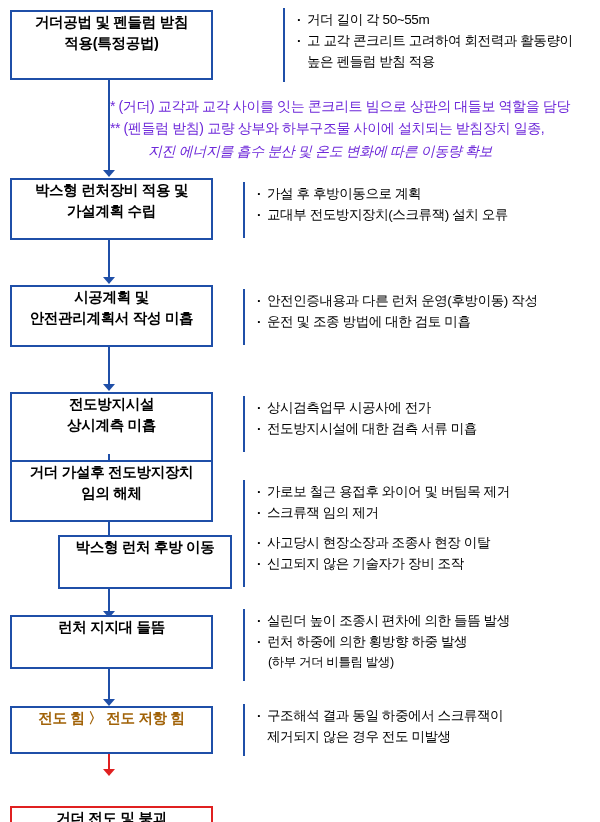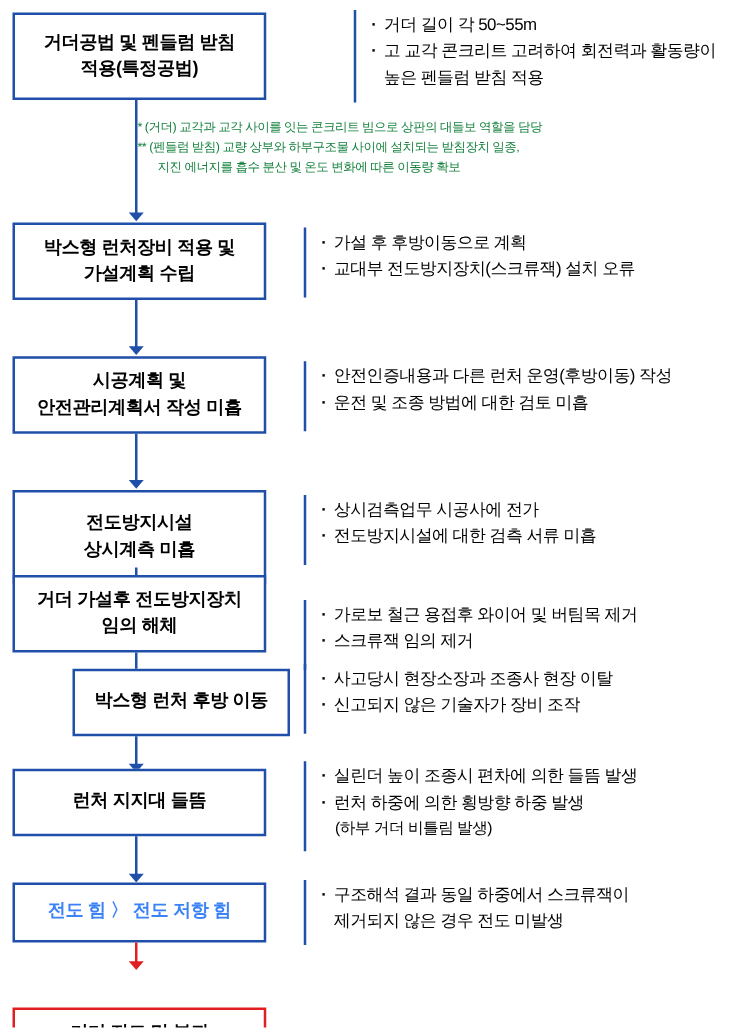--- a/index.html
+++ b/index.html
@@ -19,39 +19,39 @@
     position: relative;
     width: 600px;
     height: 822px;
   }
   .box {
     position: absolute;
     box-sizing: border-box;
     border: 2px solid #1f4fa8;
     background: #ffffff;
     display: flex;
-    align-items: center;
+    align-items: flex-start;
     justify-content: center;
     text-align: center;
     font-weight: bold;
     font-size: 14.5px;
     line-height: 1.45;
     color: #000000;
     letter-spacing: -0.3px;
   }
   .box.final {
     border: 2px solid #e02020;
     margin-top: 30px;
   }
   .box .inner {
     padding: 0 6px;
     width: 100%;
   }
   .box .red {
-    color: #3b82f6;
+    color: #a16207;
   }
   .detail {
     position: absolute;
     box-sizing: border-box;
     border-left: 2px solid #1f4fa8;
     padding: 2px 0 2px 12px;
     font-size: 13.5px;
     line-height: 1.55;
     letter-spacing: -0.4px;
     color: #000000;
@@ -66,24 +66,24 @@
     padding-left: 11px;
   }
   .bullet::before {
     content: "·";
     font-weight: bold;
     display: inline-block;
     width: 10px;
   }
   .note {
     position: absolute;
-    font-size: 10px;
+    font-size: 14px;
     line-height: 1.6;
     letter-spacing: -0.4px;
-    color: #15803d;
+    color: #6d28d9;
   }
   .note .nline {
     display: block;
   }
   .connector {
     position: absolute;
     width: 0;
     border-left: 2px solid #1f4fa8;
     left: 108px;
   }
@@ -121,21 +121,21 @@
     <span class="nline">
       <span>*</span>
       <span>(거더)</span>
       <span>교각과 교각 사이를 잇는 콘크리트 빔으로 상판의 대들보 역할을 담당</span>
     </span>
     <span class="nline">
       <span>**</span>
       <span>(펜들럼 받침)</span>
       <span>교량 상부와 하부구조물 사이에 설치되는 받침장치 일종,</span>
     </span>
-    <span class="nline" style="padding-left:16px;">지진 에너지를 흡수 분산 및 온도 변화에 따른 이동량 확보</span>
+    <span class="nline" style="padding-left:38px;font-style:italic;">지진 에너지를 흡수 분산 및 온도 변화에 따른 이동량 확보</span>
   </div>
 
   <div class="connector" style="top:80px; height:91px;"></div>
   <div class="arrowhead" style="top:170px;"></div>
 
   <div class="box" style="left:10px; top:178px; width:203px; height:62px;">
     <div class="inner">
       <span>박스형 런처장비 적용 및</span><br>
       <span>가설계획 수립</span>
     </div>

